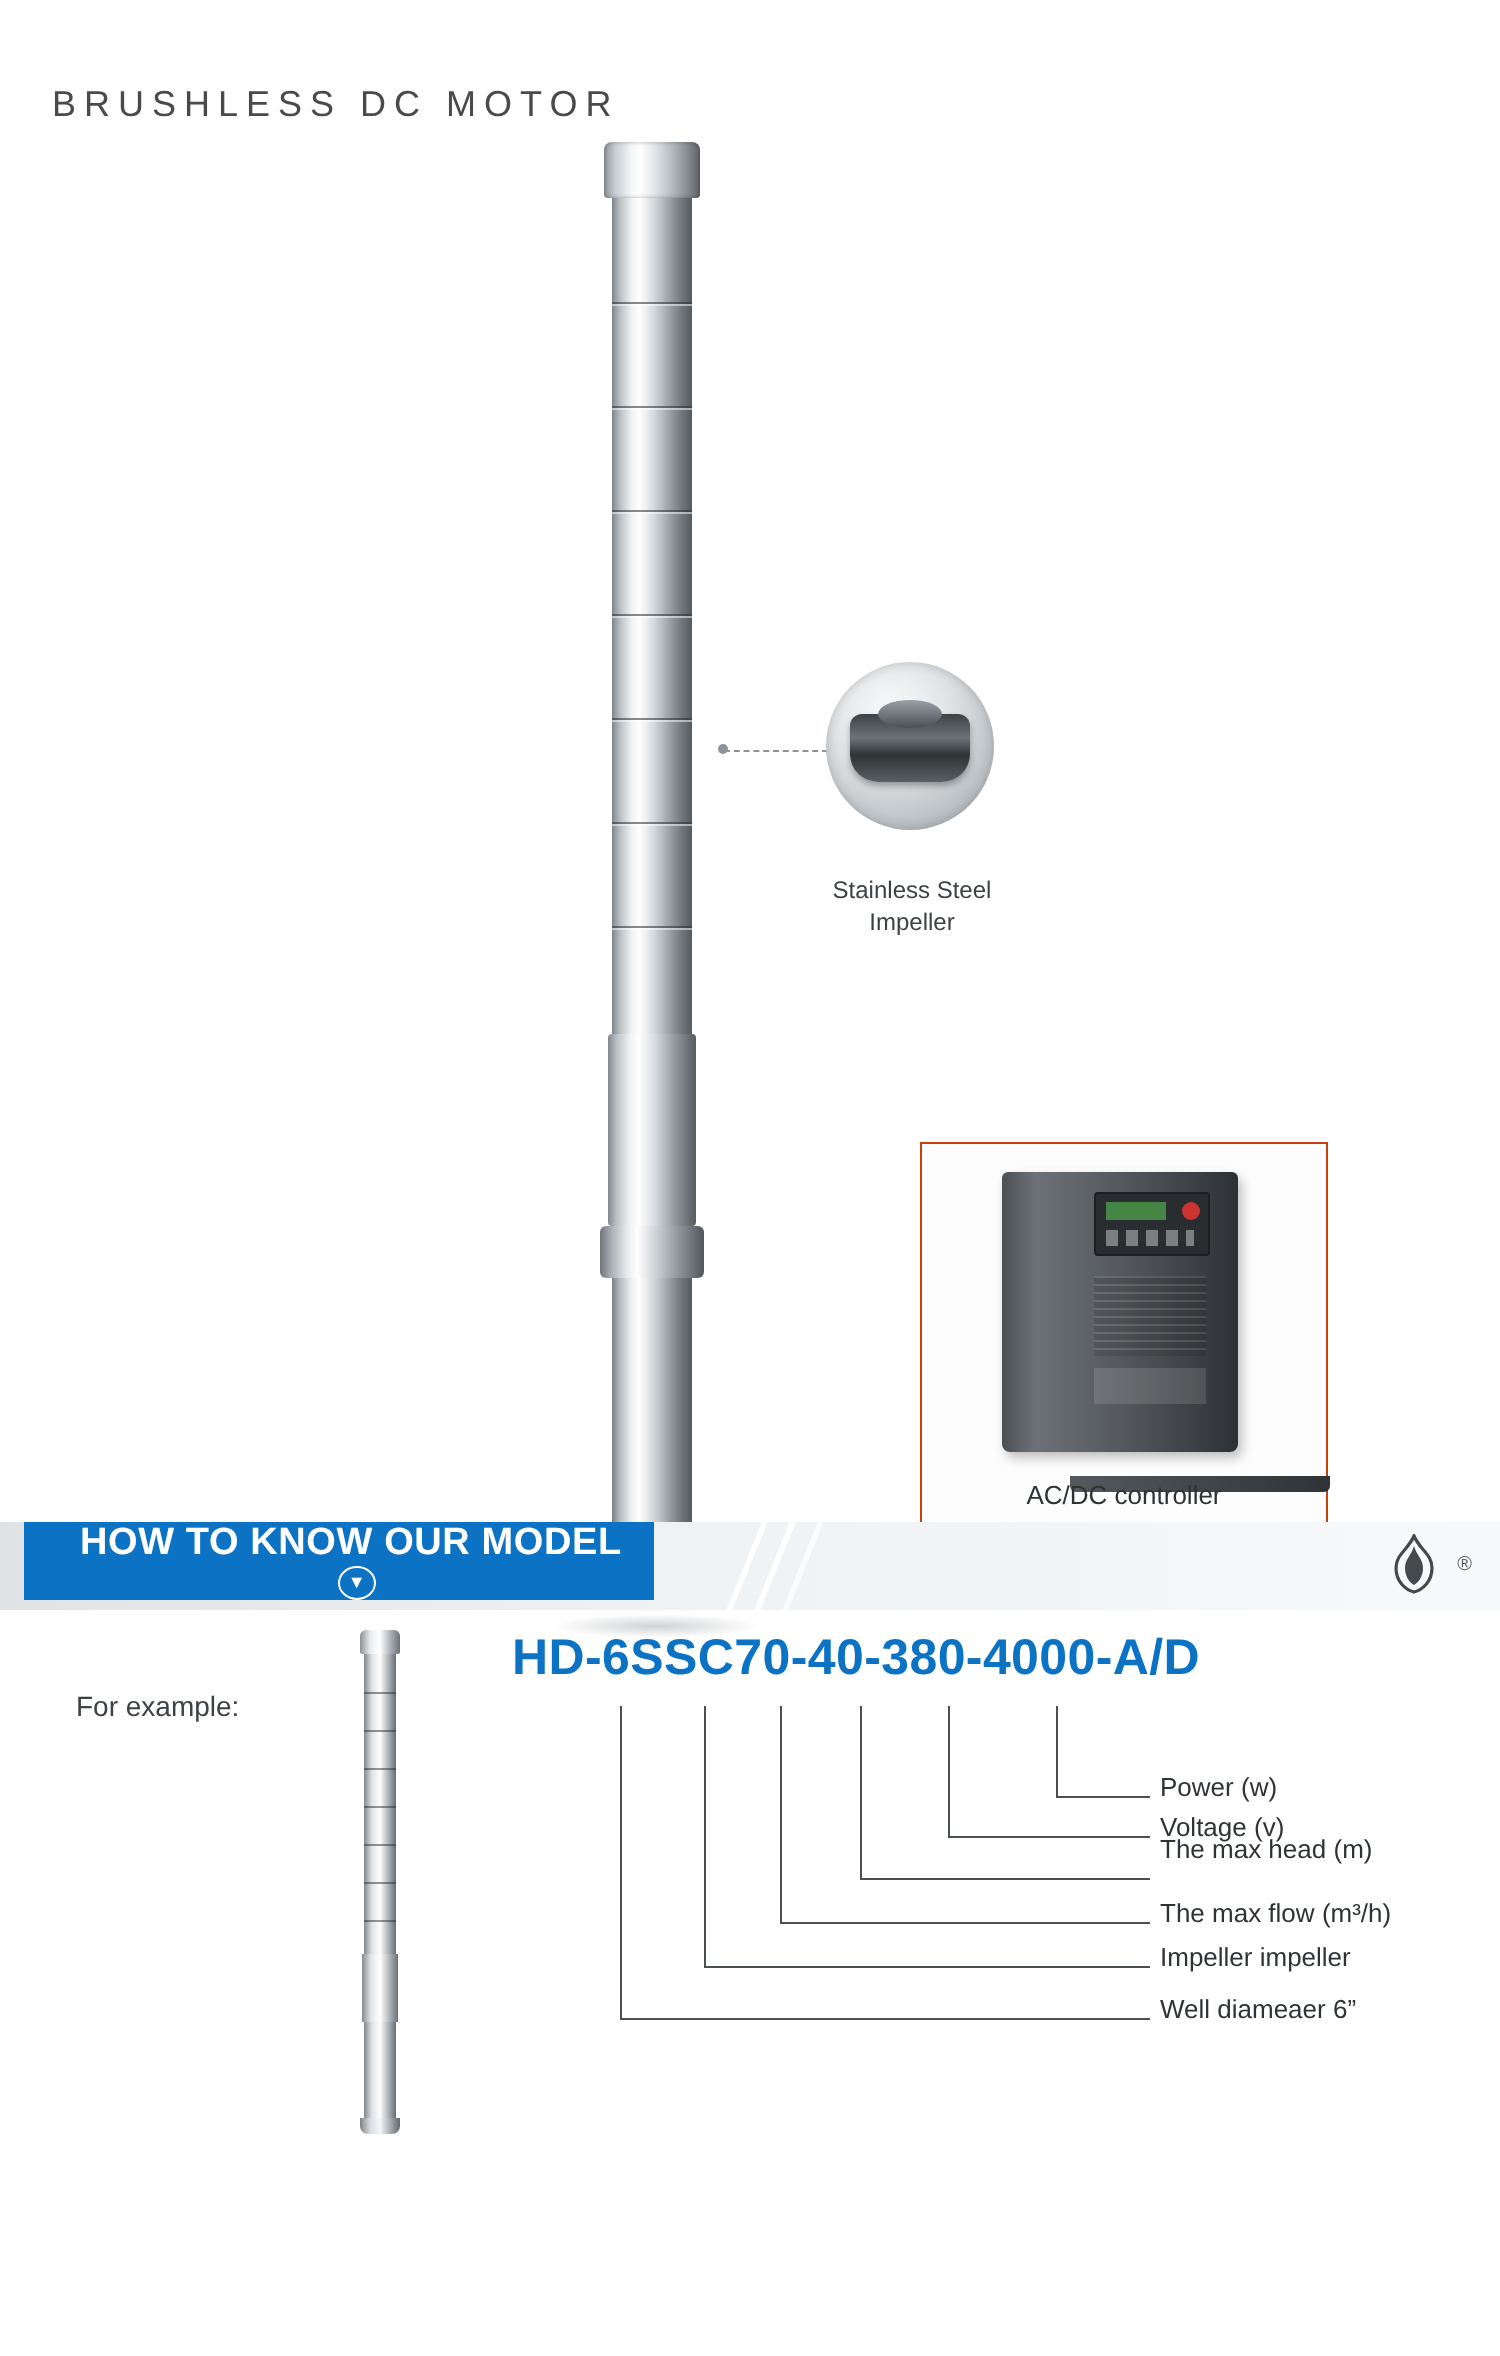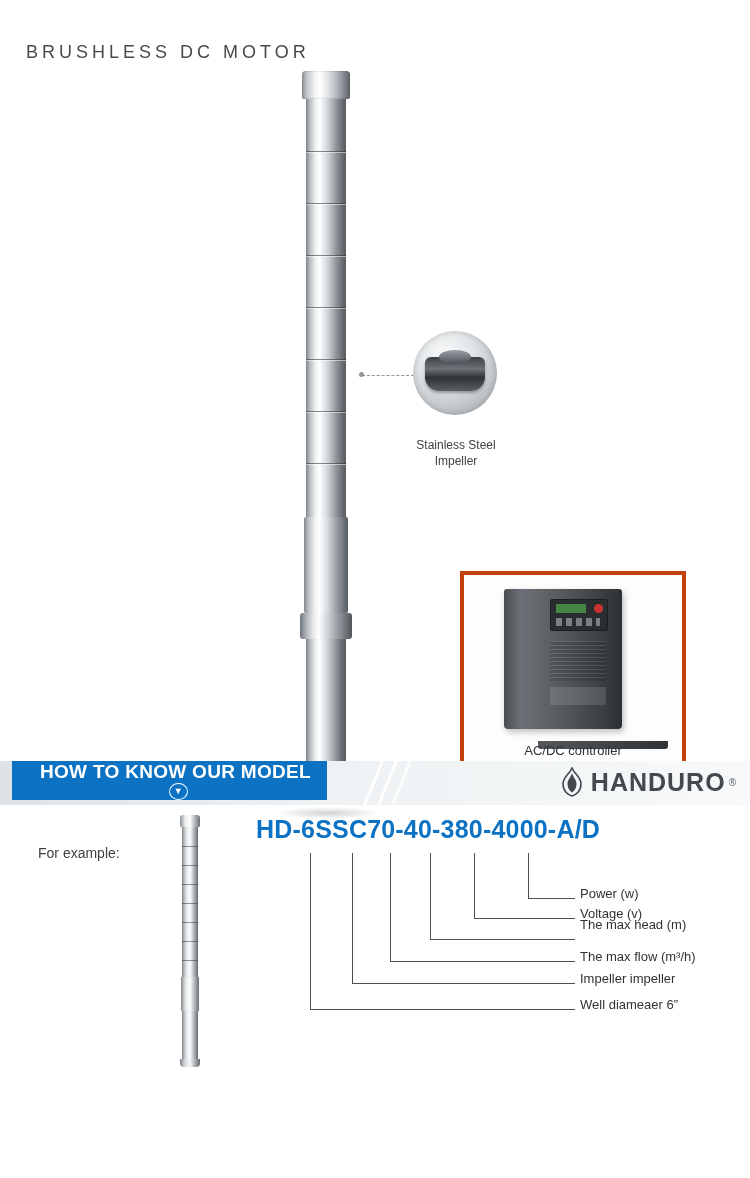--- a/index.html
+++ b/index.html
@@ -202,22 +202,21 @@
   }
 
   
   .controller-box {
     position: absolute;
     left: 460px;
     top: 508px;
     width: 202px;
     height: 196px;
     background: #fdfdfd;
-    border: 4px solid #c2410c;
-    padding-left: 16px;
+    border: 1px solid #c2410c;
   }
   .controller-unit {
     position: absolute;
     left: 40px;
     top: 14px;
     width: 118px;
     height: 140px;
     background: linear-gradient(to right, #4a4f53 0%, #6b7176 14%, #55595d 50%, #3a3e42 85%, #2c3033 100%);
     border-radius: 3px 3px 4px 4px;
     box-shadow: 2px 3px 6px rgba(0,0,0,.25);
@@ -497,21 +496,20 @@
   <div class="band-slash s2"></div>
   <div class="band-slash s3"></div>
 
   <div class="brand">
     <div class="brand-mark">
       <svg width="26" height="30" viewBox="0 0 26 30">
         <path d="M13 1 C10 8, 4 10, 4 17 C4 24, 9 28, 13 29 C17 28, 22 24, 22 17 C22 10, 16 8, 13 1 Z" fill="none" stroke="#44494d" stroke-width="1.6"></path>
         <path d="M13 6 C11.5 11, 8.5 12.5, 8.5 17 C8.5 21, 10.5 24, 13 25.5 C15.5 24, 17.5 21, 17.5 17 C17.5 12.5, 14.5 11, 13 6 Z" fill="#44494d"></path>
       </svg>
     </div>
-    <span class="brand-name">HANDURO</span>
     <span class="brand-r">®</span>
   </div>
 </div>
 
 <div class="diagram">
 
   <div class="for-example">For example:</div>
 
   <div class="mini-pump">
     <div class="mini-cap"></div>

